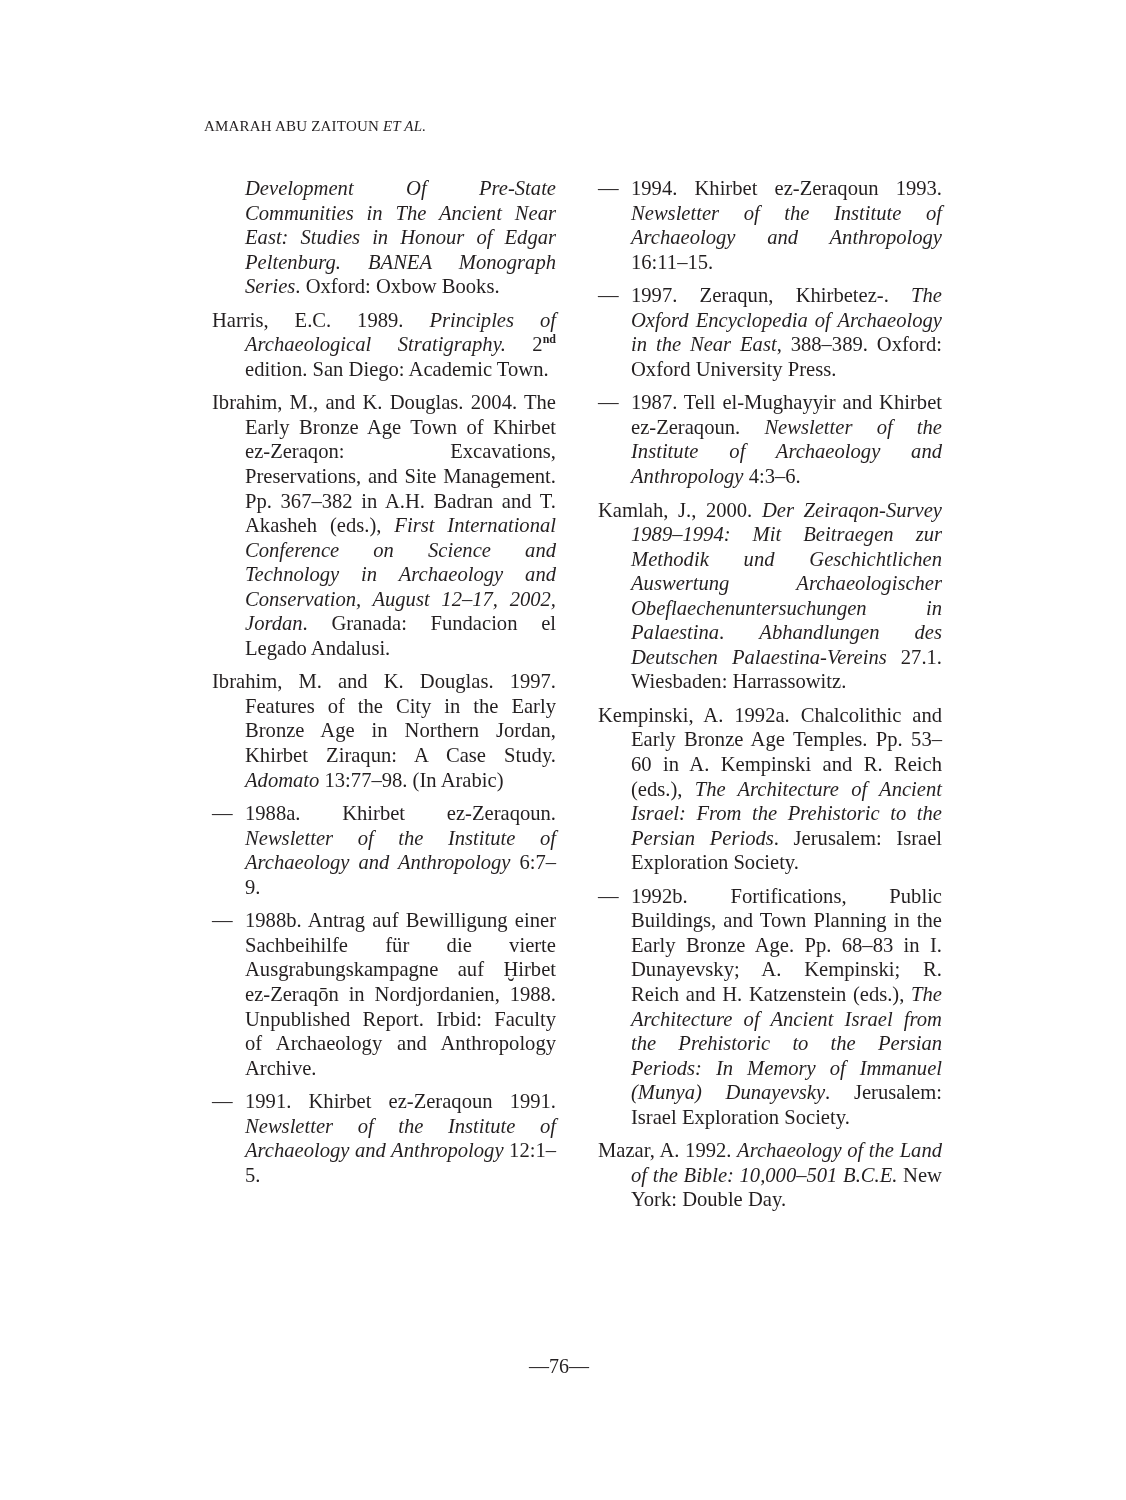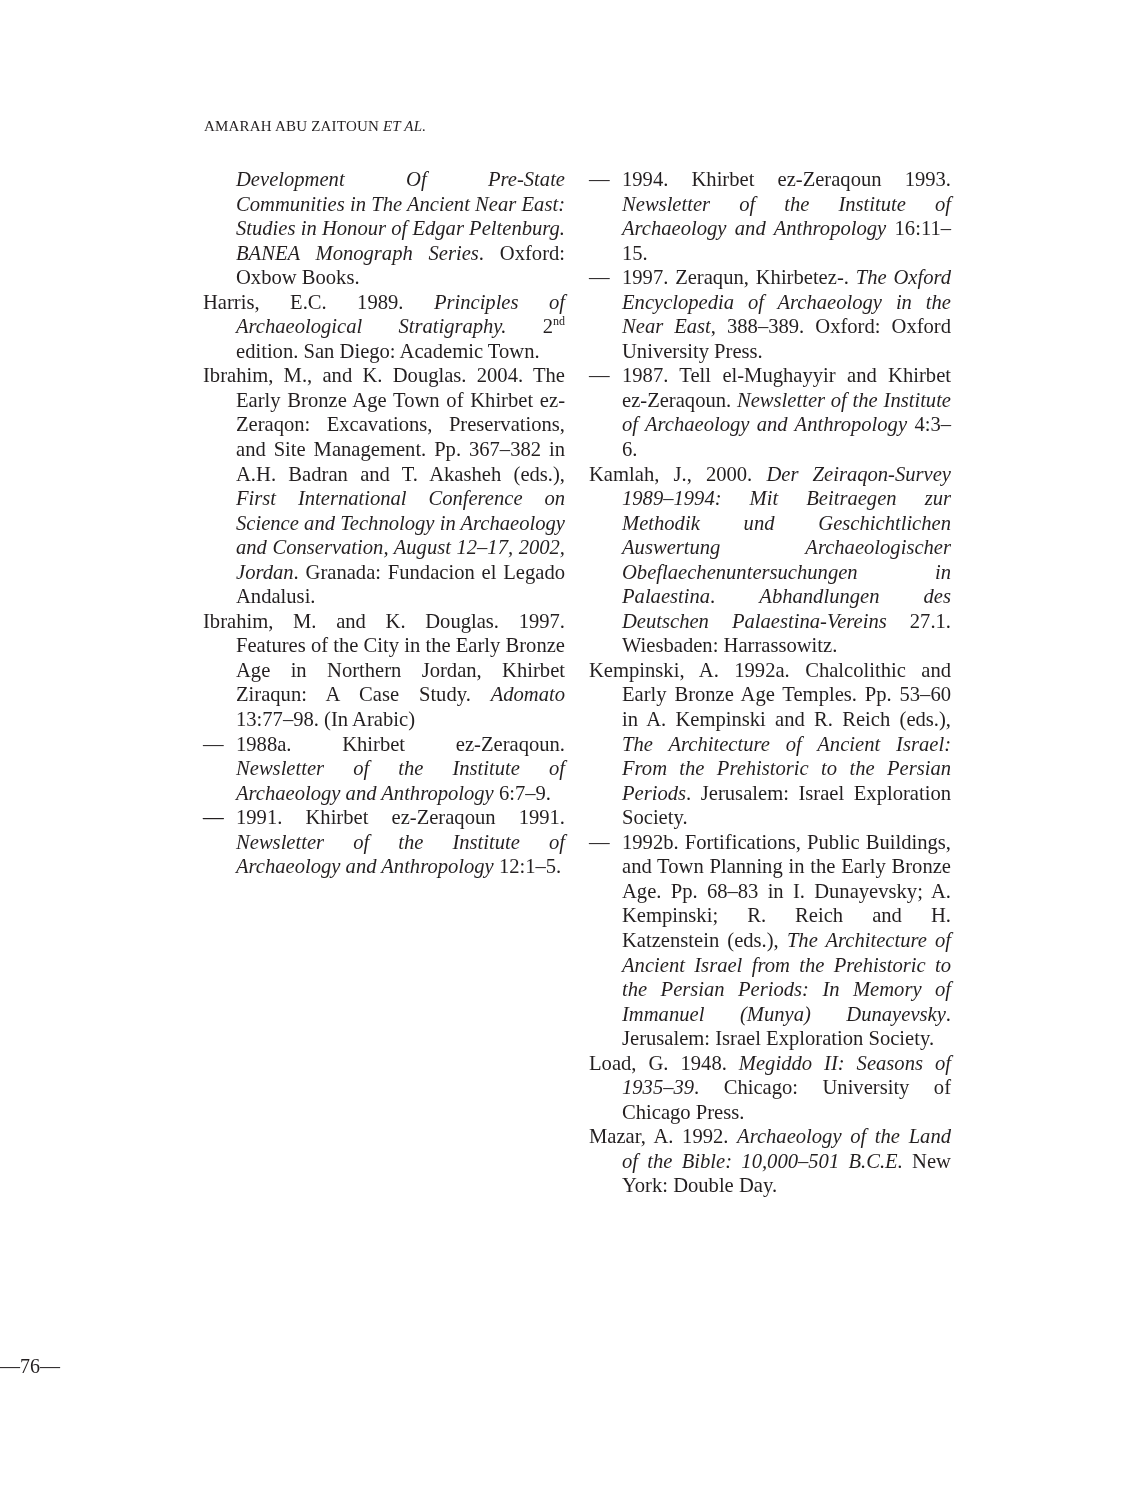--- a/index.html
+++ b/index.html
@@ -32,21 +32,21 @@
       font-size: 20.6px;
       line-height: 24.55px;
     }
     .col-left { left: 203px; }
     .col-right { left: 589px; }
     .entry {
       text-align: justify;
       hyphens: manual;
       padding-left: 33px;
       text-indent: -33px;
-      margin: 0;
+      margin: 9px;
     }
     .entry.dash {
       padding-left: 33px;
       text-indent: 0;
       position: relative;
     }
     .entry.dash .dash-mark {
       position: absolute;
       left: 0;
       top: 0;
@@ -54,51 +54,51 @@
     }
     .entry.cont {
       padding-left: 33px;
       text-indent: 0;
     }
     .seg-i { font-style: italic; }
     .seg-sup {
       font-size: 12px;
       vertical-align: super;
       line-height: 0;
+      font-weight: bold;
     }
     .page-number {
       position: absolute;
       left: 0;
       width: 1118px;
       top: 1354px;
-      text-align: left;
+      text-align: center;
       font-size: 20px;
       line-height: 24px;
     }
   </style>
 </head>
 <body>
 
 <div class="running-head">
   <span>AMARAH ABU ZAITOUN </span><span class="it">ET AL.</span>
 </div>
 
 <div class="column col-left">
     <p class="entry cont"><span class="seg-i">Development Of Pre-State Communities in The Ancient Near East: Studies in Honour of Edgar Peltenburg. BANEA Monograph Series</span><span class="seg-n">. Oxford: Oxbow Books.</span></p>
     <p class="entry "><span class="seg-n">Harris, E.C. 1989. </span><span class="seg-i">Principles of Archaeological Stratigraphy.</span><span class="seg-n"> 2</span><span class="seg-sup">nd</span><span class="seg-n"> edition. San Diego: Academic Town.</span></p>
     <p class="entry "><span class="seg-n">Ibrahim, M., and K. Douglas. 2004. The Early Bronze Age Town of Khirbet ez-Zeraqon: Excavations, Preservations, and Site Management. Pp. 367–382 in A.H. Badran and T. Akasheh (eds.), </span><span class="seg-i">First International Conference on Science and Technology in Archaeology and Conservation, August 12–17, 2002, Jordan</span><span class="seg-n">. Granada: Fundacion el Legado Andalusi.</span></p>
     <p class="entry "><span class="seg-n">Ibrahim, M. and K. Douglas. 1997. Features of the City in the Early Bronze Age in Northern Jordan, Khirbet Ziraqun: A Case Study. </span><span class="seg-i">Adomato</span><span class="seg-n"> 13:77–98. (In Arabic)</span></p>
     <p class="entry dash"><span class="dash-mark">—</span><span class="seg-n">1988a. Khirbet ez-Zeraqoun. </span><span class="seg-i">Newsletter of the Institute of Archaeology and Anthropology</span><span class="seg-n"> 6:7–9.</span></p>
-    <p class="entry dash"><span class="dash-mark">—</span></p>
+    <p class="entry dash"><span class="dash-mark">—</span><span class="seg-n">1988b. Antrag auf Bewilligung einer Sachbeihilfe für die vierte Ausgrabungskampagne auf Ḫirbet ez-Zeraqōn in Nordjordanien, 1988. Unpublished Report. Irbid: Faculty of Archaeology and Anthropology Archive.</span></p>
     <p class="entry dash"><span class="dash-mark">—</span><span class="seg-n">1991. Khirbet ez-Zeraqoun 1991. </span><span class="seg-i">Newsletter of the Institute of Archaeology and Anthropology</span><span class="seg-n"> 12:1–5.</span></p>
   </div>
 <div class="column col-right">
     <p class="entry dash"><span class="dash-mark">—</span><span class="seg-n">1994. Khirbet ez-Zeraqoun 1993. </span><span class="seg-i">Newsletter of the Institute of Archaeology and Anthropology</span><span class="seg-n"> 16:11–15.</span></p>
     <p class="entry dash"><span class="dash-mark">—</span><span class="seg-n">1997. Zeraqun, Khirbetez-. </span><span class="seg-i">The Oxford Encyclopedia of Archaeology in the Near East</span><span class="seg-n">, 388–389. Oxford: Oxford University Press.</span></p>
     <p class="entry dash"><span class="dash-mark">—</span><span class="seg-n">1987. Tell el-Mughayyir and Khirbet ez-Zeraqoun. </span><span class="seg-i">Newsletter of the Institute of Archaeology and Anthropology</span><span class="seg-n"> 4:3–6.</span></p>
     <p class="entry "><span class="seg-n">Kamlah, J., 2000. </span><span class="seg-i">Der Zeiraqon-Survey 1989–1994: Mit Beitraegen zur Methodik und Geschichtlichen Auswertung Archaeologischer Obeflaechenuntersuchungen in Palaestina</span><span class="seg-n">. </span><span class="seg-i">Abhandlungen des Deutschen Palaestina-Vereins</span><span class="seg-n"> 27.1. Wiesbaden: Harrassowitz.</span></p>
     <p class="entry "><span class="seg-n">Kempinski, A. 1992a. Chalcolithic and Early Bronze Age Temples. Pp. 53–60 in A. Kempinski and R. Reich (eds.), </span><span class="seg-i">The Architecture of Ancient Israel: From the Prehistoric to the Persian Periods</span><span class="seg-n">. Jerusalem: Israel Exploration Society.</span></p>
     <p class="entry dash"><span class="dash-mark">—</span><span class="seg-n">1992b. Fortifications, Public Buildings, and Town Planning in the Early Bronze Age. Pp. 68–83 in I. Dunayevsky; A. Kempinski; R. Reich and H. Katzenstein (eds.), </span><span class="seg-i">The Architecture of Ancient Israel from the Prehistoric to the Persian Periods: In Memory of Immanuel (Munya) Dunayevsky</span><span class="seg-n">. Jerusalem: Israel Exploration Society.</span></p>
-    <p class="entry "><span class="seg-n">Load, G. 1948. </span><span class="seg-i">Megiddo II: Seasons of 1935–39</span><span class="seg-n">. Chicago: University of Chicago Press.</span></p>
     <p class="entry "><span class="seg-n">Mazar, A. 1992. </span><span class="seg-i">Archaeology of the Land of the Bible: 10,000–501 B.C.E.</span><span class="seg-n"> New York: Double Day.</span></p>
   </div>
 
 <div class="page-number">—76—</div>
 
 </body></html>

